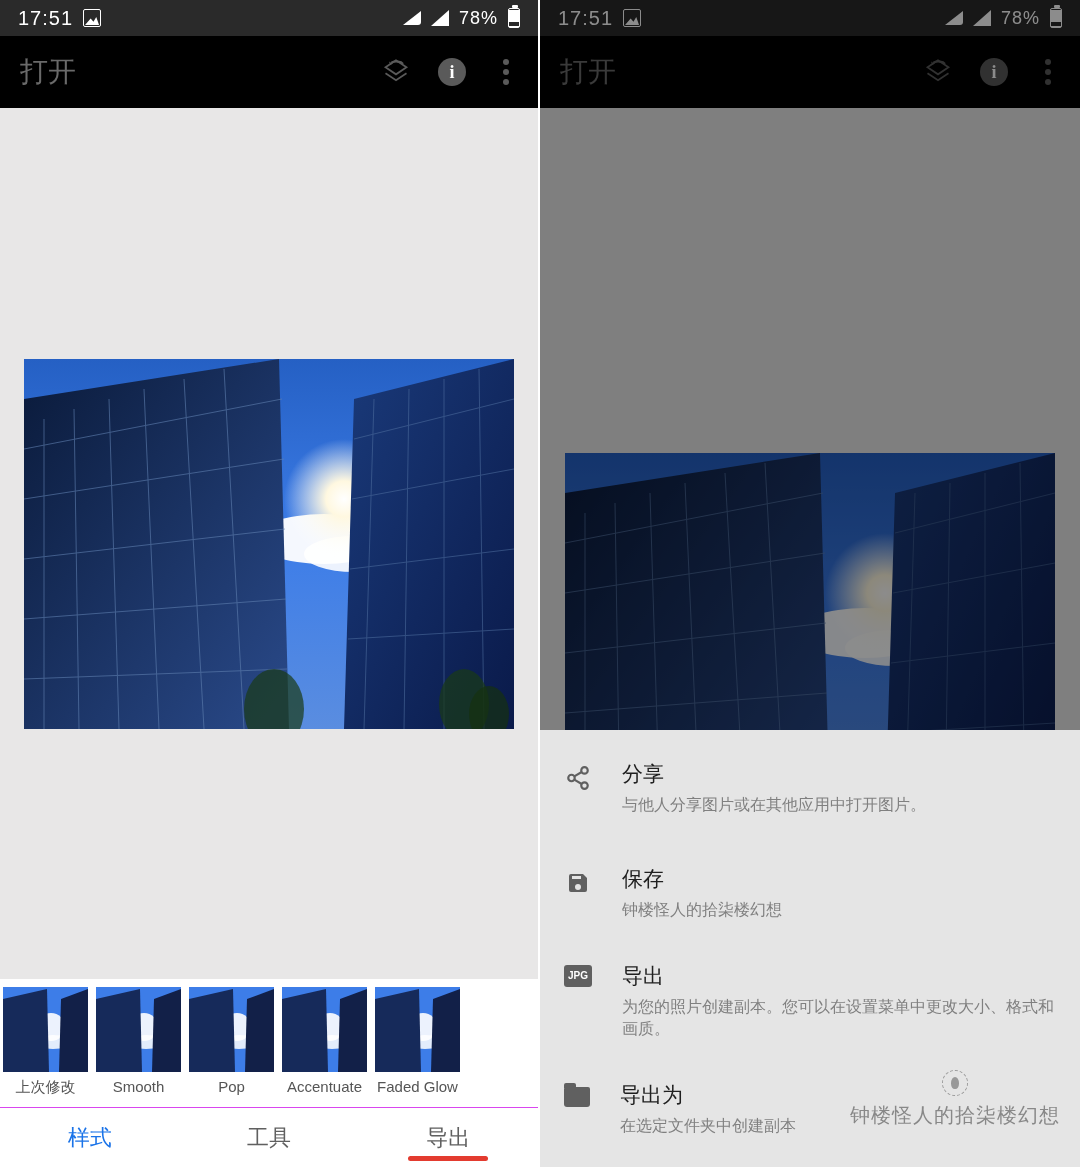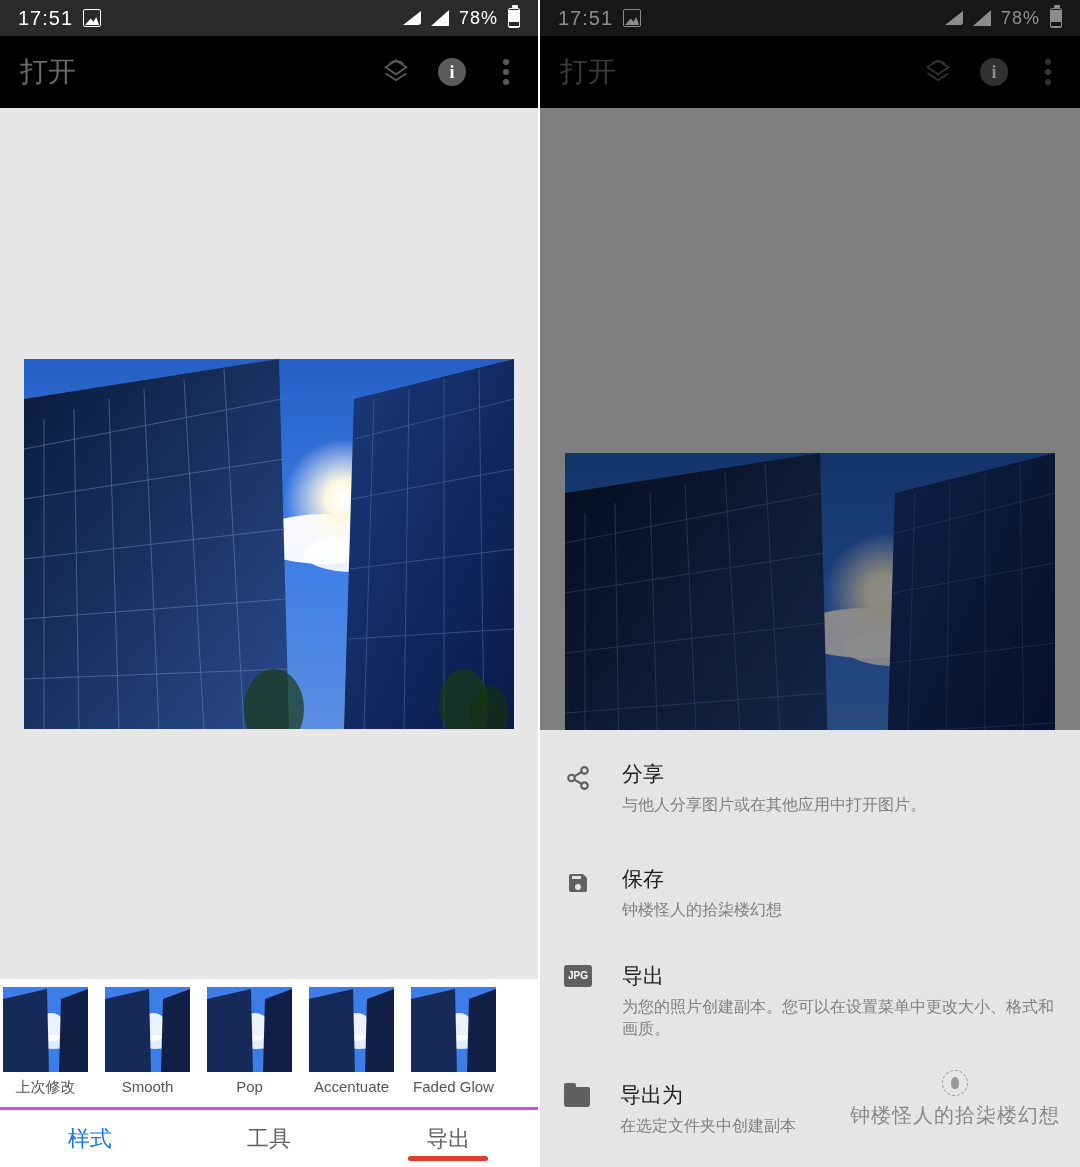--- a/index.html
+++ b/index.html
@@ -25,26 +25,26 @@
 .tb-icon-layers svg { width: 100%; height: 100%; }
 .tb-icon-info { width: 28px; height: 28px; background: #5a5a5a; border-radius: 50%; color: #fff; display: flex; align-items: center; justify-content: center; font-weight: bold; font-size: 18px; font-family: "Times New Roman", serif; }
 .tb-icon-more { width: 24px; display: flex; flex-direction: column; align-items: center; gap: 4px; }
 .tb-icon-more span { width: 6px; height: 6px; background: #5a5a5a; border-radius: 50%; }
 
 .canvas-area { flex: 1; background: #e8e7e7; display: flex; align-items: center; justify-content: center; }
 .photo { width: 490px; height: 370px; }
 
 .photo svg { width: 100%; height: 100%; display: block; }
 
-.thumbs { height: 128px; background: #fff; display: flex; gap: 17px; padding: 8px 3px 0; overflow: hidden; }
+.thumbs { height: 128px; background: #fff; display: flex; gap: 8px; padding: 8px 3px 0; overflow: hidden; }
 .thumb-item { display: flex; flex-direction: column; align-items: center; gap: 6px; width: 85px; flex-shrink: 0; }
 .thumb-item .tmini { width: 85px; height: 85px; }
 .thumb-item .tlabel { font-size: 15px; color: #555; white-space: nowrap; }
 
-.tabs { height: 60px; display: flex; border-top: 3px solid #d946ef; }
+.tabs { height: 60px; display: flex; border-top: 1px solid #d946ef; }
 .tab { flex: 1; display: flex; align-items: center; justify-content: center; font-size: 22px; color: #606060; position: relative; }
 .tab.active { color: #1a73e8; }
 .tab.highlighted::after { content: ""; position: absolute; bottom: 6px; width: 80px; height: 5px; background: #e33b2f; border-radius: 3px; }
 
 .dim-overlay { position: absolute; inset: 0; background: rgba(0,0,0,0.45); z-index: 5; }
 .sheet { position: absolute; bottom: 0; left: 0; right: 0; background: #e5e5e5; z-index: 10; padding: 10px 0; }
 .sheet-item { display: flex; align-items: flex-start; padding: 20px 24px; gap: 30px; }
 .sheet-sep { height: 1px; background: #e5e5e5; margin: 4px 0; }
 .sheet-icon { width: 28px; height: 28px; color: #606060; display: flex; align-items: center; justify-content: center; margin-top: 4px; flex-shrink: 0; }
 .sheet-txt { flex: 1; }

